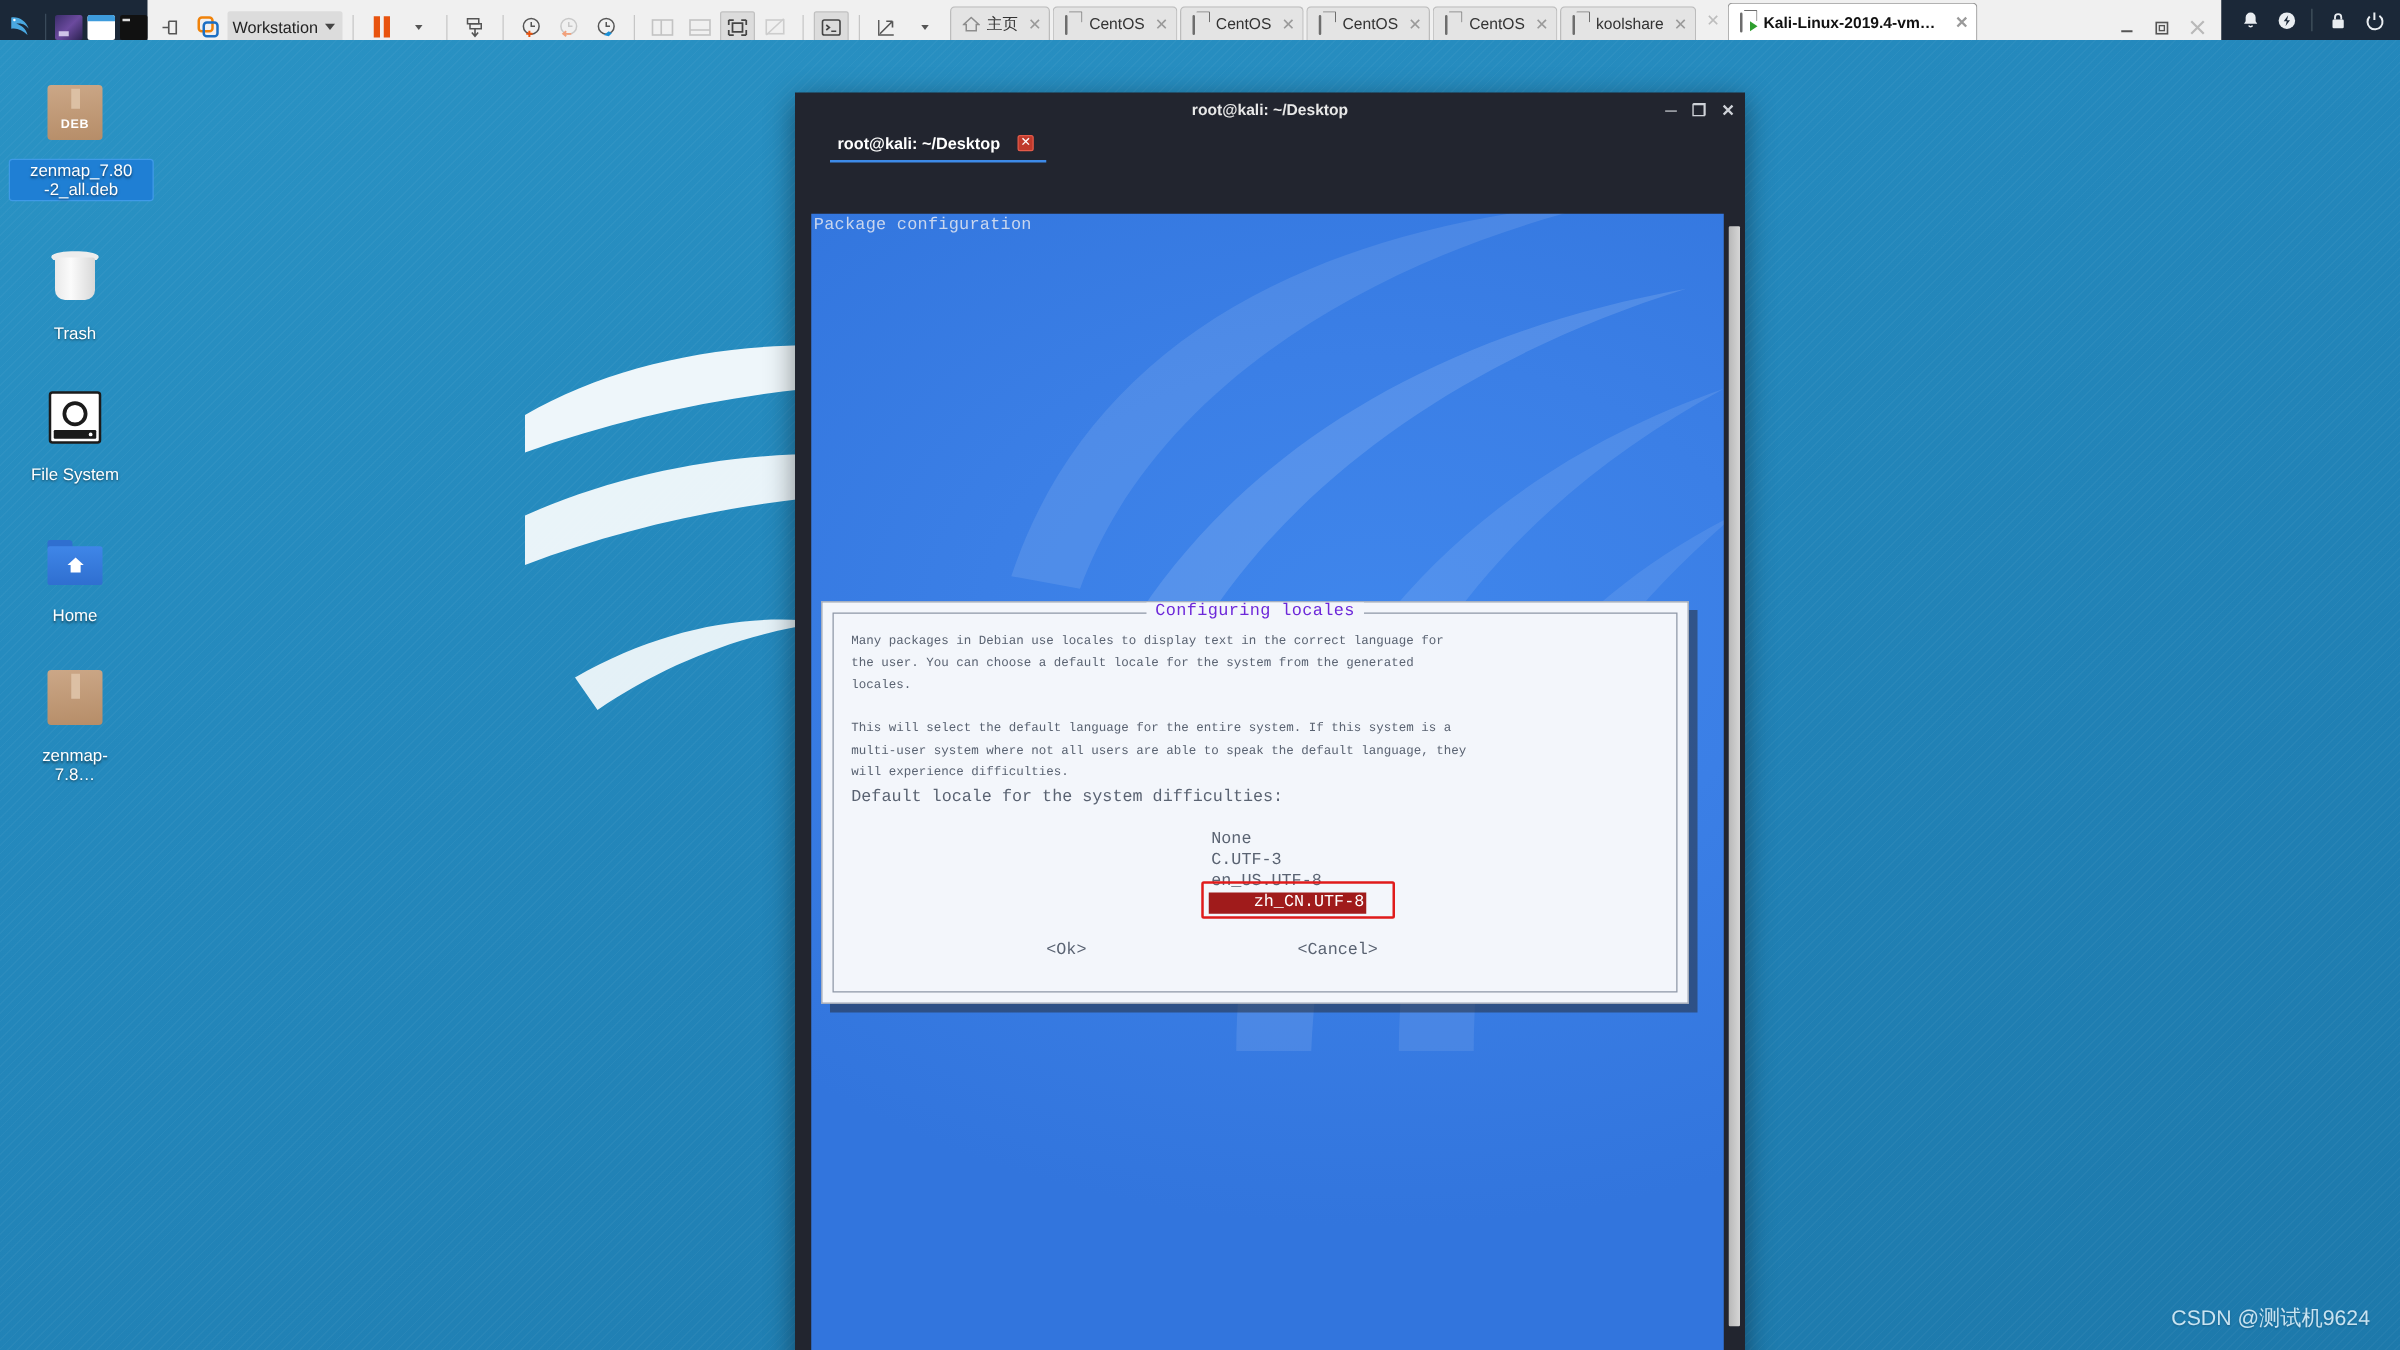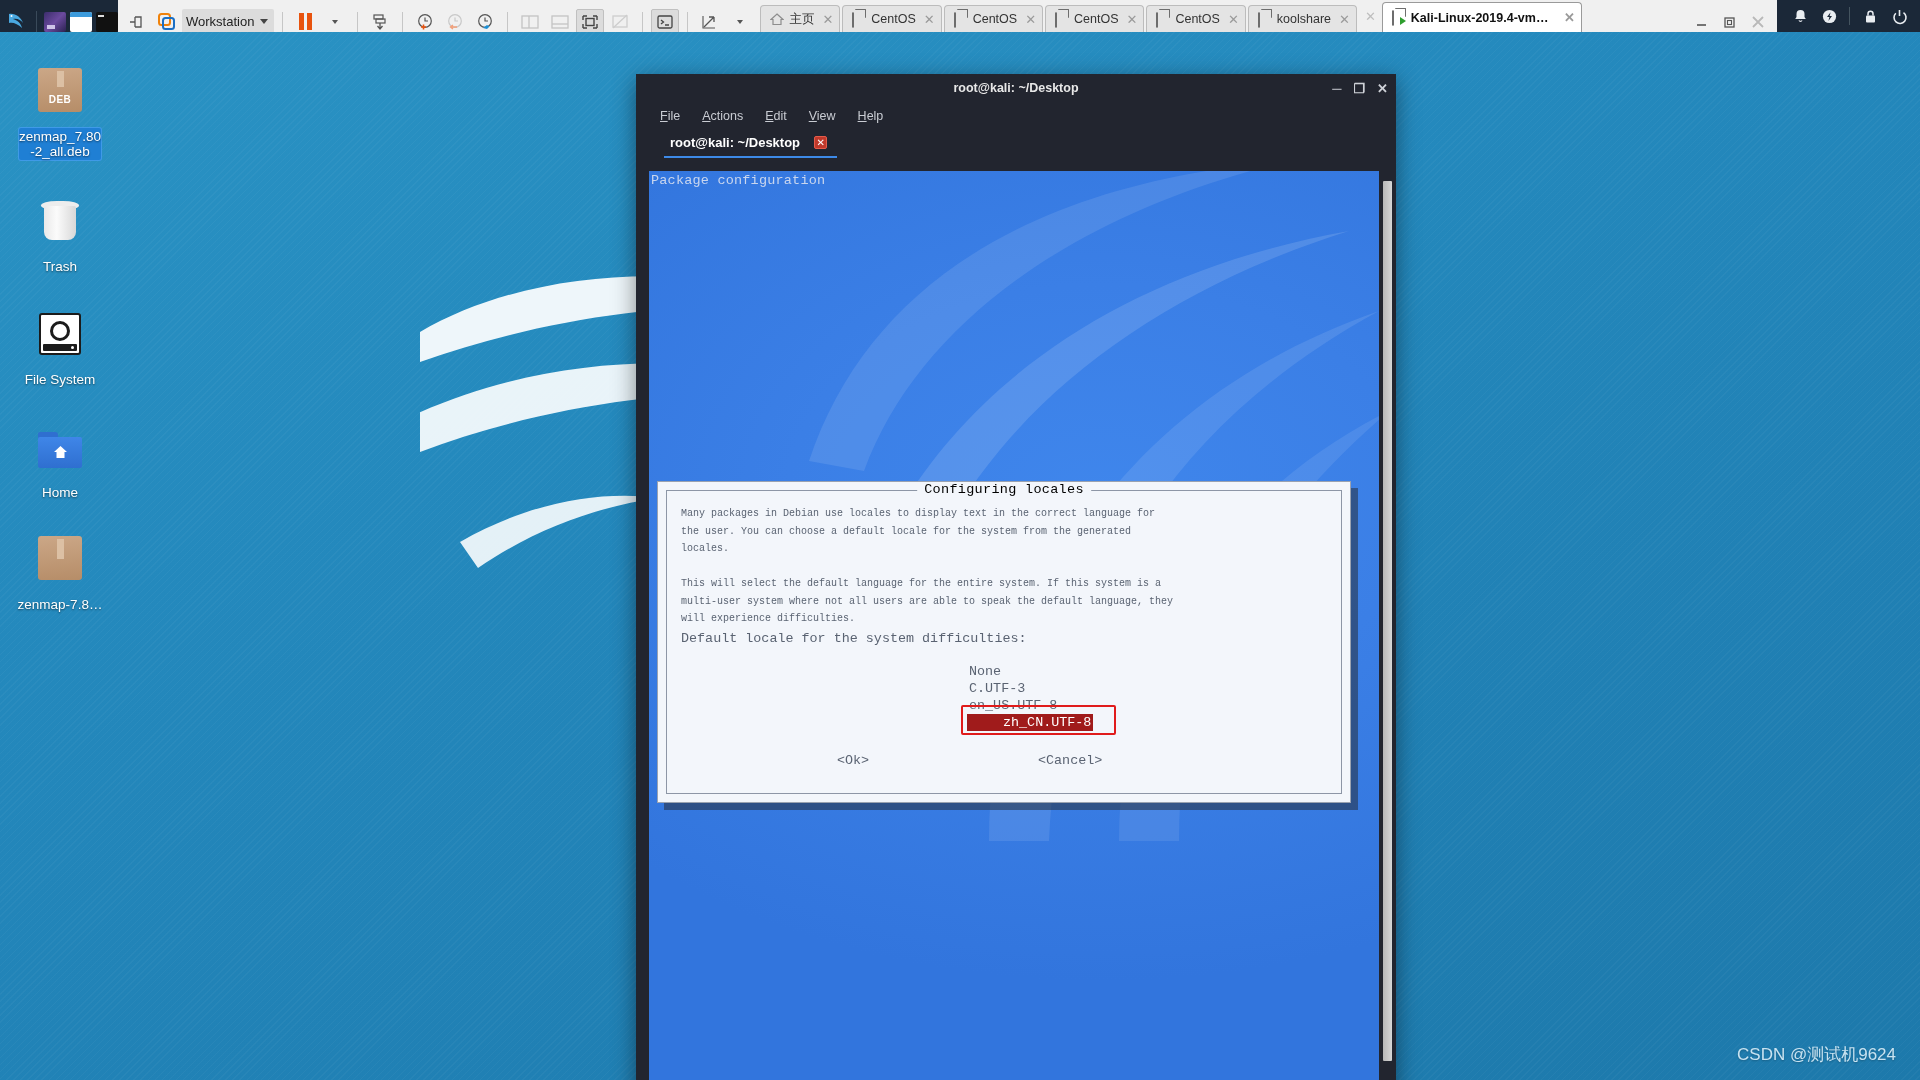--- a/index.html
+++ b/index.html
@@ -94,21 +94,21 @@
     overflow:hidden;
   }
   .swoosh { position:absolute; pointer-events:none; }
 
   .dicon {
     position:absolute; width:104px; text-align:center;
     font-size:13.5px; color:#fff; line-height:15px;
     text-shadow:0 1px 2px rgba(0,0,0,0.55);
   }
   .dicon .glyph { height:58px; display:flex; align-items:flex-end; justify-content:center; margin-bottom:16px; }
-  .dicon .lbl { display:inline-block; padding:1px 0; border-radius:2px; }
+  .dicon .lbl { display:inline-block; padding:1px 16px; border-radius:2px; }
   .dicon .lbl.sel { background:#1f7fd4; box-shadow:0 0 0 1px #3f9ae8; }
 
   
   .deb-box { width:44px;height:44px;background:linear-gradient(175deg,#cba787,#b68d68); border-radius:3px; position:relative; }
   .deb-box:before{content:"";position:absolute;left:19px;top:3px;width:7px;height:16px;background:#dcc0a4;}
   .deb-box span{position:absolute;left:0;right:0;bottom:5px;font-size:10px;font-weight:bold;color:#fff;text-shadow:none;letter-spacing:0.5px;}
   .box-plain { width:44px;height:44px;background:linear-gradient(175deg,#cba787,#b68d68); border-radius:3px; position:relative; }
   .box-plain:before{content:"";position:absolute;left:19px;top:3px;width:7px;height:20px;background:#dcc0a4;}
 
   
@@ -169,21 +169,21 @@
     box-shadow:7px 7px 0 rgba(40,48,60,0.55);
     font-family:"Liberation Mono", monospace;
   }
   #dlg-inner {
     position:absolute; left:8px; top:8px; right:8px; bottom:8px;
     border:1px solid #8d96a6;
   }
   #dlg-title {
     position:absolute; top:-9px; left:50%; transform:translateX(-50%);
     background:#f3f6fb; padding:0 7px;
-    color:#000000; font-size:13.5px; letter-spacing:0.3px; white-space:nowrap;
+    color:#6d28d9; font-size:13.5px; letter-spacing:0.3px; white-space:nowrap;
   }
   #dlg-text {
     position:absolute; left:14px; top:14px; right:10px;
     color:#5a6372; font-size:10px; line-height:17.5px; white-space:pre-wrap;
   }
   #dlg-prompt {
     position:absolute; left:14px; top:140px;
     color:#5a6372; font-size:13.4px;
   }
   #locale-list {
@@ -488,27 +488,20 @@
 
     <div id="term-title">
       <span>root@kali: ~/Desktop</span>
       <span id="term-wbtns">
         <span>─</span>
         <span>❐</span>
         <span>✕</span>
       </span>
     </div>
 
-    <div id="term-menu">
-        <span><u>F</u>ile</span>
-        <span><u>A</u>ctions</span>
-        <span><u>E</u>dit</span>
-        <span><u>V</u>iew</span>
-        <span><u>H</u>elp</span>
-      </div>
 
     <div id="term-tabs">
       <span class="tterm-tab">
         <span>root@kali: ~/Desktop</span>
         <span class="tt-close">✕</span>
       </span>
     </div>
 
     <div id="term-body">
       <svg class="wallswoosh" style="left:40px;top:-30px" width="700" height="700" viewBox="0 0 700 700">

